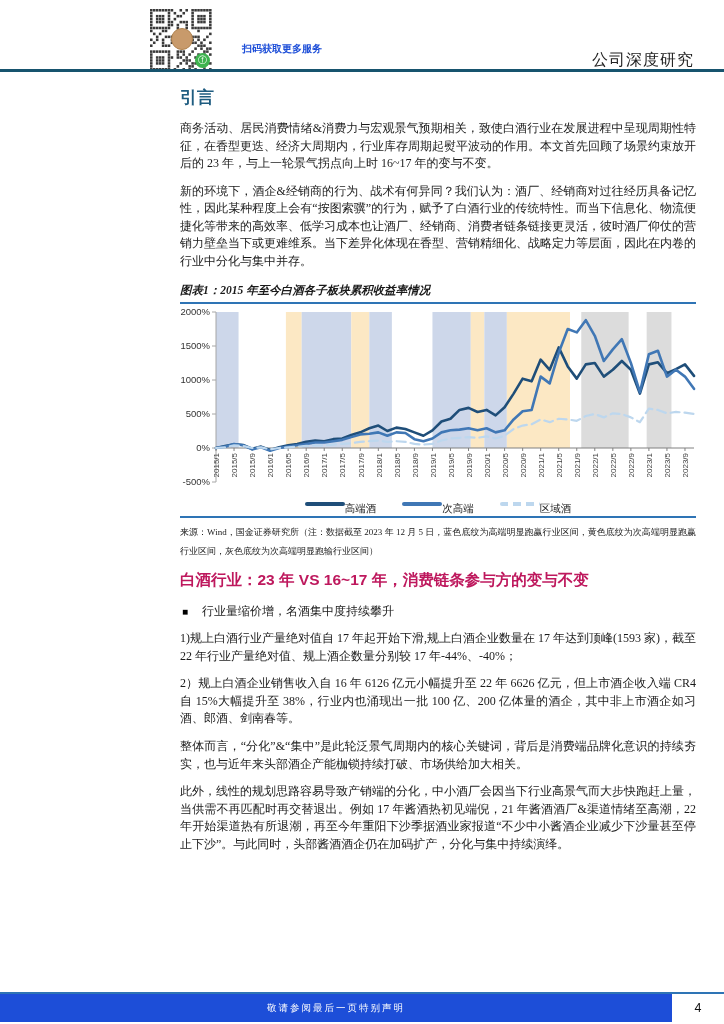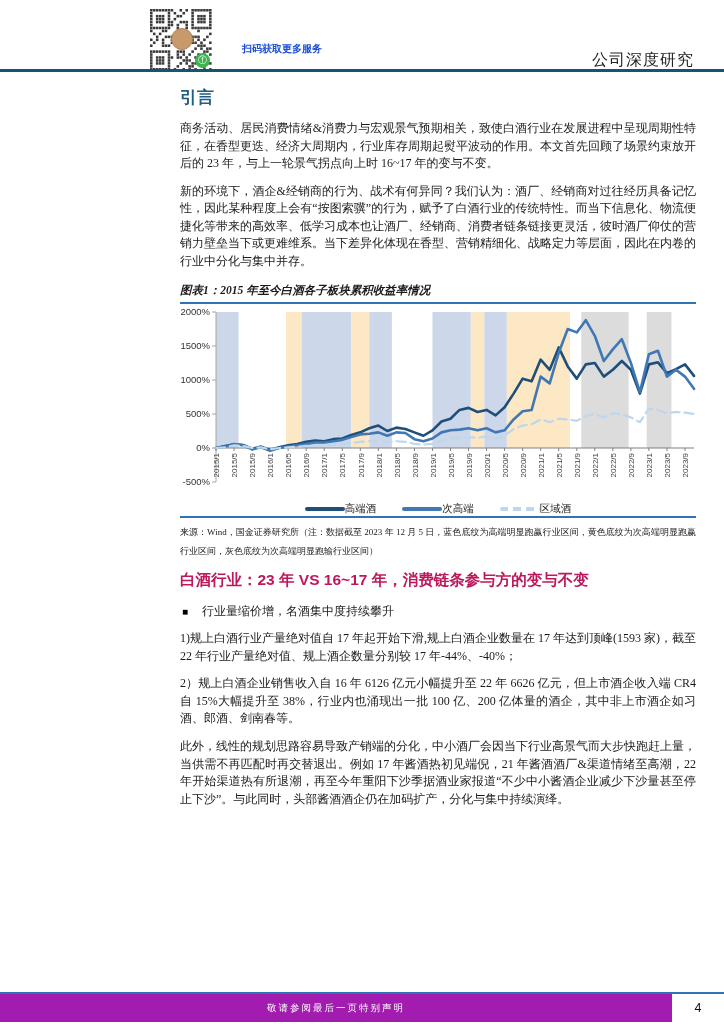--- a/index.html
+++ b/index.html
@@ -27,31 +27,31 @@
 
   
   .main{position:absolute; left:180px; top:86px; width:516px;}
   .h1{font-family:"Liberation Sans",sans-serif; font-weight:bold; font-size:17px; color:#1E5C80; margin:0 0 11px 0;}
   .para{font-size:12px; line-height:1.46; text-align:justify; margin:0 0 10px 0;}
   .fig-caption{font-size:11.5px; font-weight:bold; font-style:italic; margin:13px 0 4px 0;}
   .fig-rule{height:2px; background:#2E74B5; border:none; margin:0;}
   .fig-rule.thin{height:1.5px;}
   .chart-box{padding-top:0;}
   .legend-row{display:flex; justify-content:center; gap:26px; margin-top:2px;}
-  .legend-item{display:flex; align-items:center; gap:0; font-size:10.5px; color:#222;}
+  .legend-item{display:flex; align-items:flex-start; gap:0; font-size:10.5px; color:#222;}
   .swatch{display:inline-block; width:40px; height:3.5px; border-radius:2px;}
   .fig-source{font-size:9px; line-height:2.1; color:#222; margin:5px 0 2px 0; text-align:justify;}
   .h2{font-family:"Liberation Sans",sans-serif; font-weight:bold; font-size:15.5px; color:#be185d; margin:10px 0 12px 0;}
   .subhead{font-size:12px; font-weight:bold; margin:0 0 10px 0;}
   .bullet-row{font-size:12px; margin:0 0 10px 0; display:flex; align-items:baseline;}
   .bullet-sq{font-size:10px; margin:0 14px 0 2px; color:#000;}
 
   
   .footer-line{position:absolute; left:0; top:992px; width:724px; height:2px; background:#2E74B5;}
-  .footer-bar{position:absolute; left:0; top:994px; width:672px; height:28px; background:#a21caf; color:#fff;
+  .footer-bar{position:absolute; left:0; top:994px; width:672px; height:28px; background:#1d4ed8; color:#fff;
     display:flex; align-items:center; justify-content:center; font-size:9.5px; letter-spacing:2px;}
   .page-num-box{position:absolute; left:672px; top:994px; width:52px; height:28px; background:#fff;
     display:flex; align-items:center; justify-content:center; font-size:12.5px; color:#111; font-family:"Liberation Sans",sans-serif;}
   svg text{font-family:"Liberation Sans",sans-serif;}
 </style>
 </head>
 <body>
 
 <div class="page">
 
@@ -388,20 +388,21 @@
     <div class="fig-rule thin"></div>
     <div class="fig-source">来源：Wind，国金证券研究所（注：数据截至 2023 年 12 月 5 日，蓝色底纹为高端明显跑赢行业区间，黄色底纹为次高端明显跑赢行业区间，灰色底纹为次高端明显跑输行业区间）</div>
 
     <h2 class="h2">白酒行业：23 年 VS 16~17 年，消费链条参与方的变与不变</h2>
     <div class="bullet-row">
       <span class="bullet-sq">■</span>
       <span>行业量缩价增，名酒集中度持续攀升</span>
     </div>
     <p class="para">1)规上白酒行业产量绝对值自 17 年起开始下滑,规上白酒企业数量在 17 年达到顶峰(1593 家)，截至 22 年行业产量绝对值、规上酒企数量分别较 17 年-44%、-40%；</p>
     <p class="para">2）规上白酒企业销售收入自 16 年 6126 亿元小幅提升至 22 年 6626 亿元，但上市酒企收入端 CR4 自 15%大幅提升至 38%，行业内也涌现出一批 100 亿、200 亿体量的酒企，其中非上市酒企如习酒、郎酒、剑南春等。</p>
+    <p class="para">整体而言，“分化”&amp;“集中”是此轮泛景气周期内的核心关键词，背后是消费端品牌化意识的持续夯实，也与近年来头部酒企产能枷锁持续打破、市场供给加大相关。</p>
     <p class="para">此外，线性的规划思路容易导致产销端的分化，中小酒厂会因当下行业高景气而大步快跑赶上量，当供需不再匹配时再交替退出。例如 17 年酱酒热初见端倪，21 年酱酒酒厂&amp;渠道情绪至高潮，22 年开始渠道热有所退潮，再至今年重阳下沙季据酒业家报道“不少中小酱酒企业减少下沙量甚至停止下沙”。与此同时，头部酱酒酒企仍在加码扩产，分化与集中持续演绎。</p>
   </div>
 
   <div class="footer-line"></div>
   <div class="footer-bar">
     <span>敬请参阅最后一页特别声明</span>
   </div>
   <div class="page-num-box">4</div>
 
 </div>

